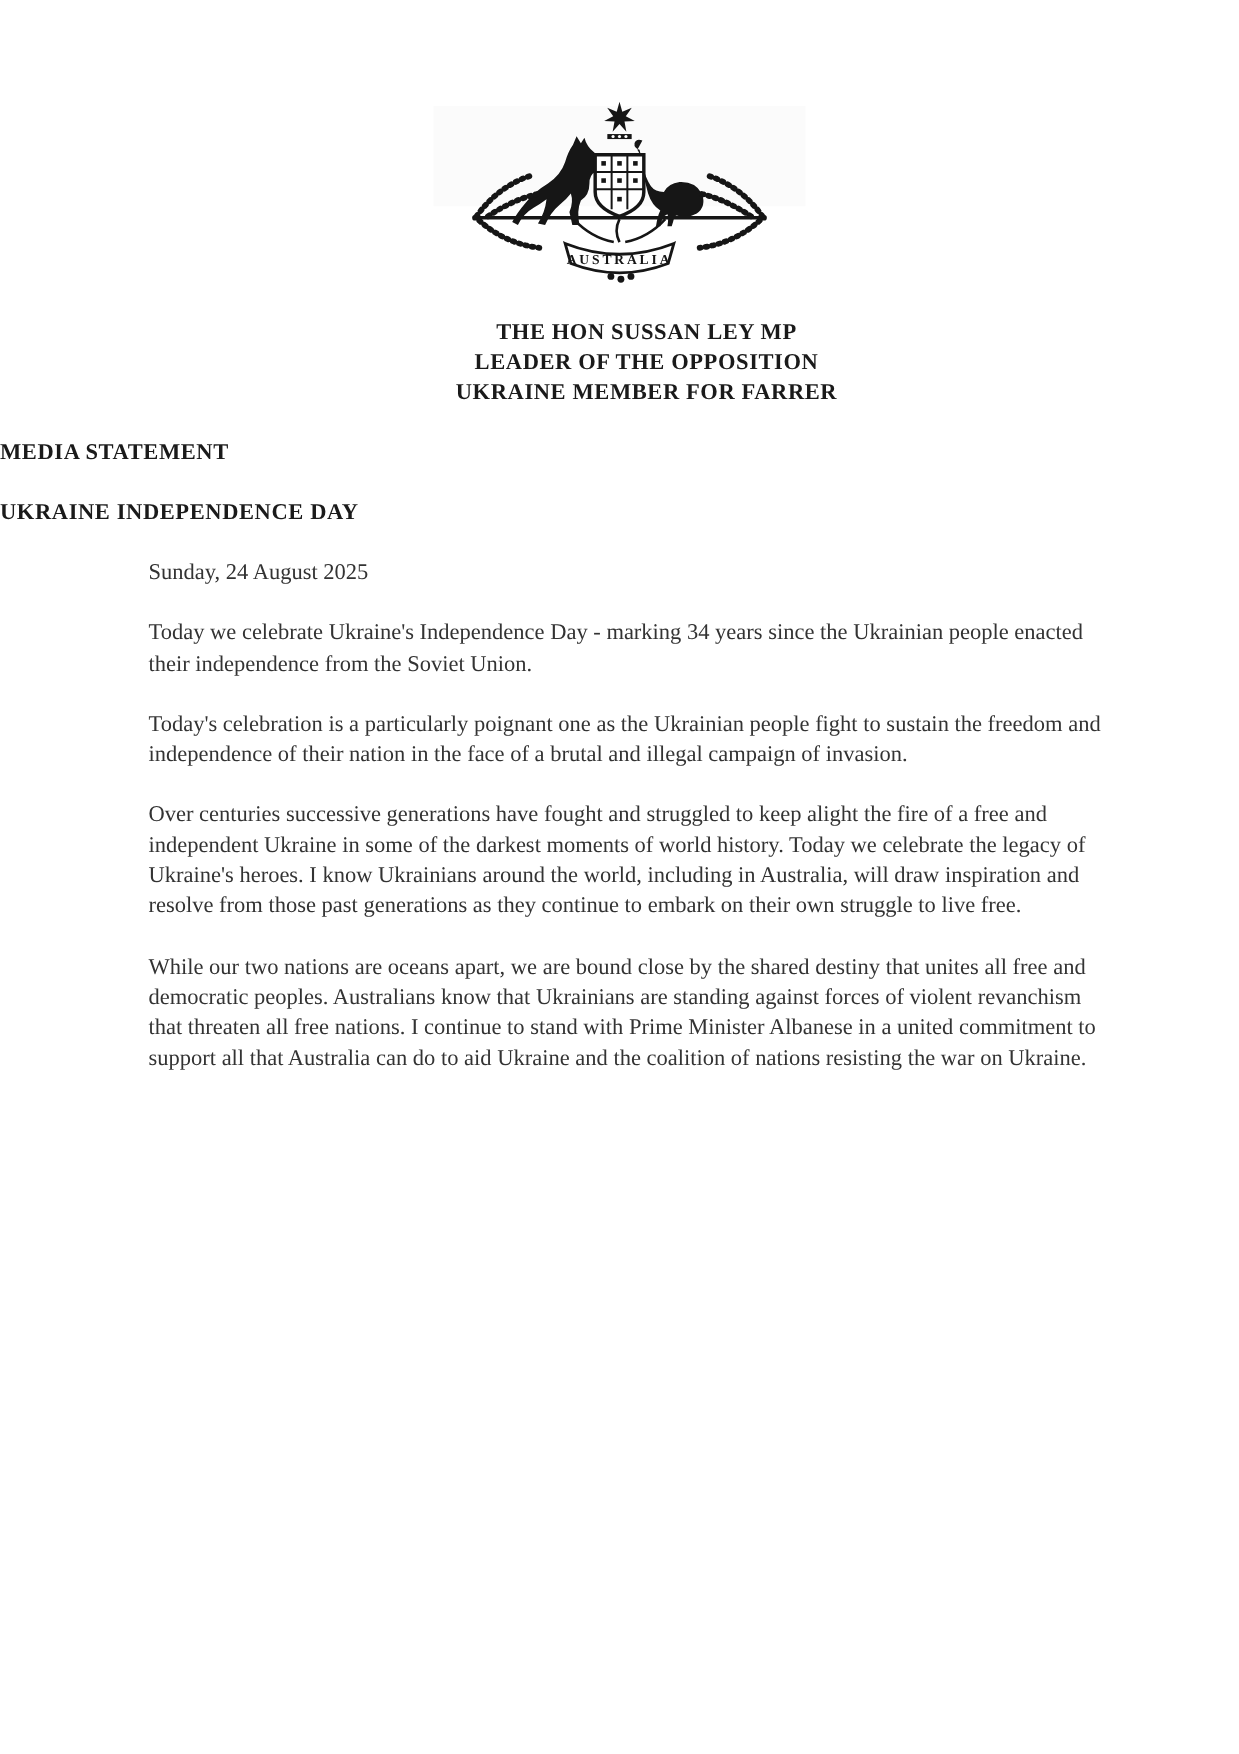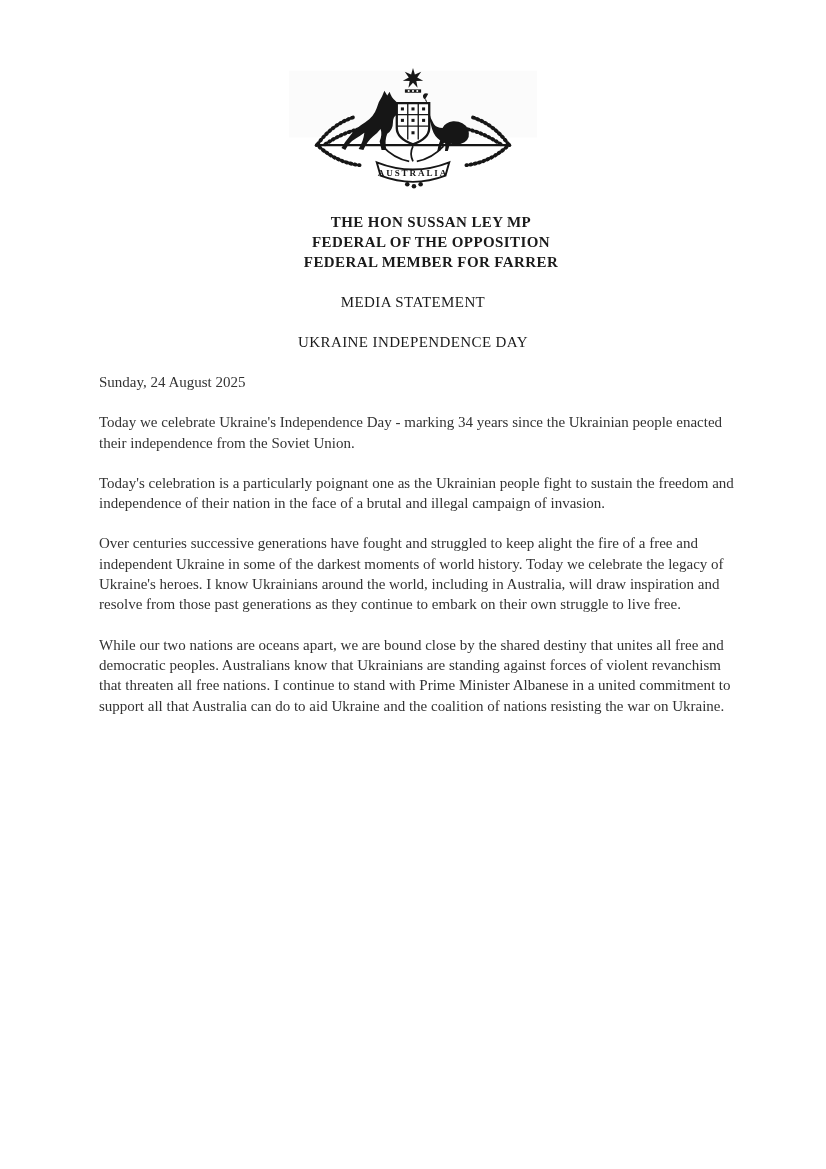--- a/index.html
+++ b/index.html
@@ -22,22 +22,22 @@
     text-align: center;
     font-weight: bold;
     font-size: 15px;
     line-height: 20px;
     letter-spacing: 0.4px;
     color: #1a1a1a;
   }
   .letterhead div { margin: 0; padding-left: 36px; }
   .statement-type, .statement-title {
     margin-top: 20px;
-    text-align: center;
-    font-weight: normal;
+    text-align: left;
+    font-weight: bold;
     font-size: 15px;
     line-height: 20px;
     letter-spacing: 0.4px;
     color: #1a1a1a;
   }
   .doc-body {
     width: 640px;
     margin: 20px 64px 0 99px;
     font-size: 15px;
     line-height: 20.3px;
@@ -106,22 +106,22 @@
         <path d="M130,84 Q126,92 130,100"></path>
       </g>
 
       <path d="M92,101 Q130,116 168,101 L164,115 Q130,128 96,115 Z" fill="#ffffff" stroke="#161616" stroke-width="2"></path>
       <text x="130" y="115.5" text-anchor="middle" font-family="Liberation Serif, serif" font-size="9.5" font-weight="bold" letter-spacing="2" fill="#161616">AUSTRALIA</text>
     </svg>
   </div>
 
   <div class="letterhead">
     <div>THE HON SUSSAN LEY MP</div>
-    <div>FEDERAL OF THE OPPOSITION</div>
-    <div>FEDERAL MEMBER FOR FARRER</div>
+    <div>LEADER OF THE OPPOSITION</div>
+    <div>UKRAINE MEMBER FOR FARRER</div>
   </div>
 
   <div class="statement-type">MEDIA STATEMENT</div>
 
   <div class="statement-title">UKRAINE INDEPENDENCE DAY</div>
 
   <div class="doc-body">
     <p>Sunday, 24 August 2025</p>
     <p>Today we celebrate Ukraine's Independence Day - marking 34 years since the Ukrainian people enacted their independence from the Soviet Union.</p>
     <p>Today's celebration is a particularly poignant one as the Ukrainian people fight to sustain the freedom and independence of their nation in the face of a brutal and illegal campaign of invasion.</p>

